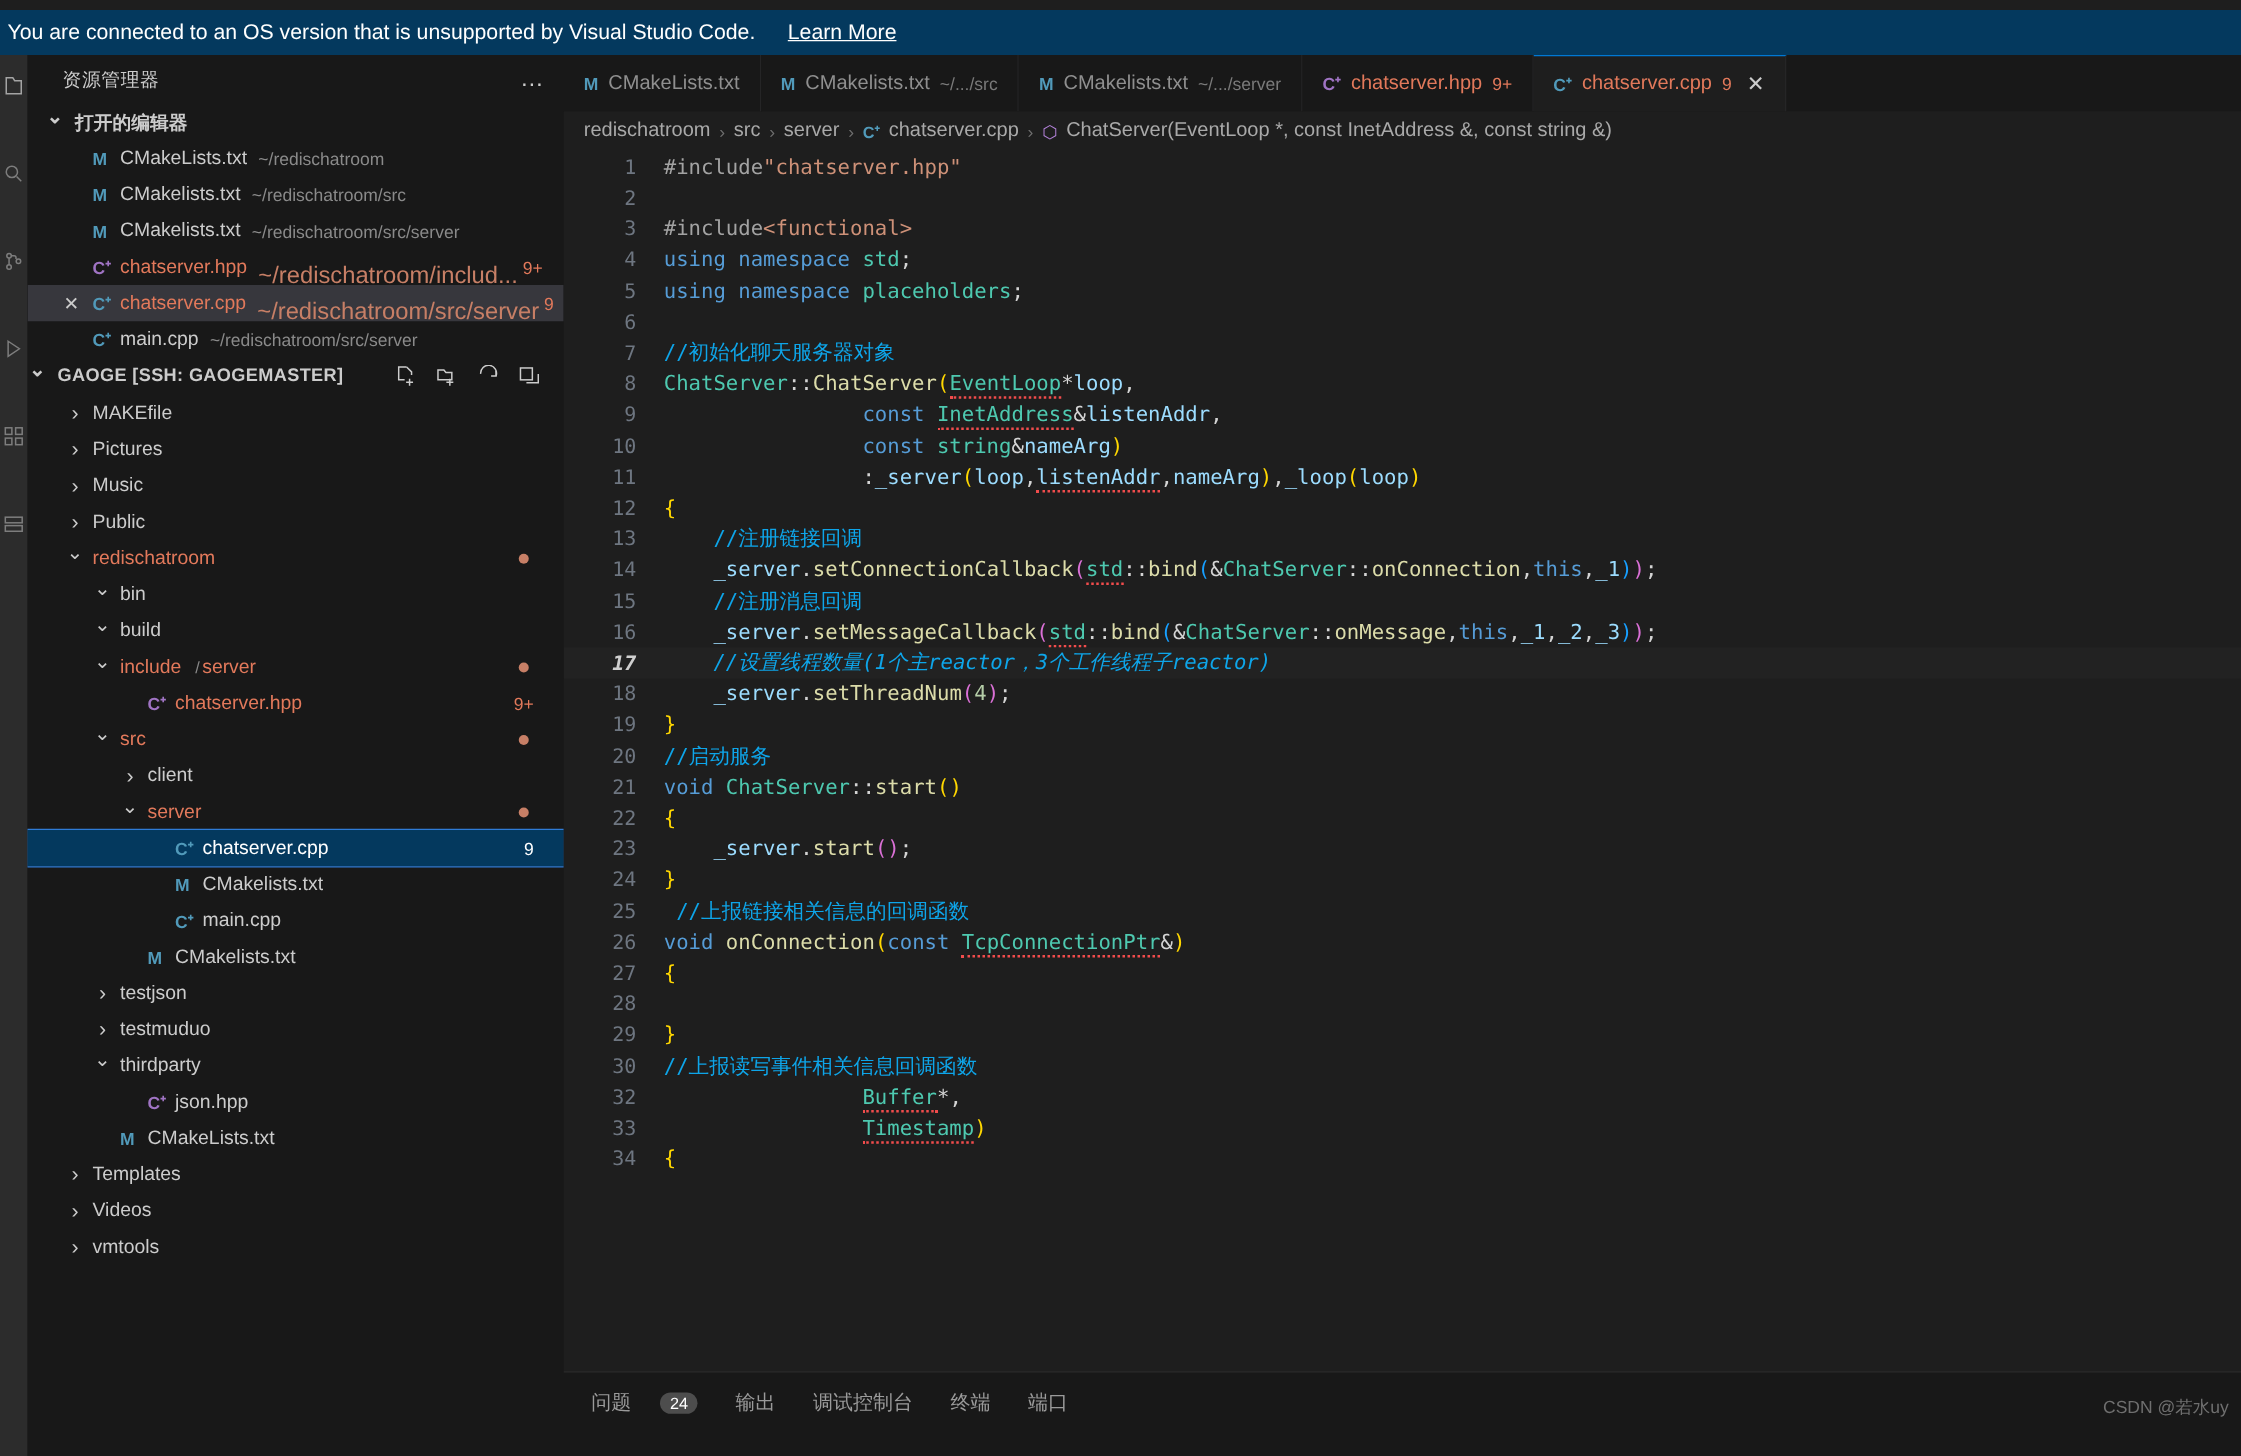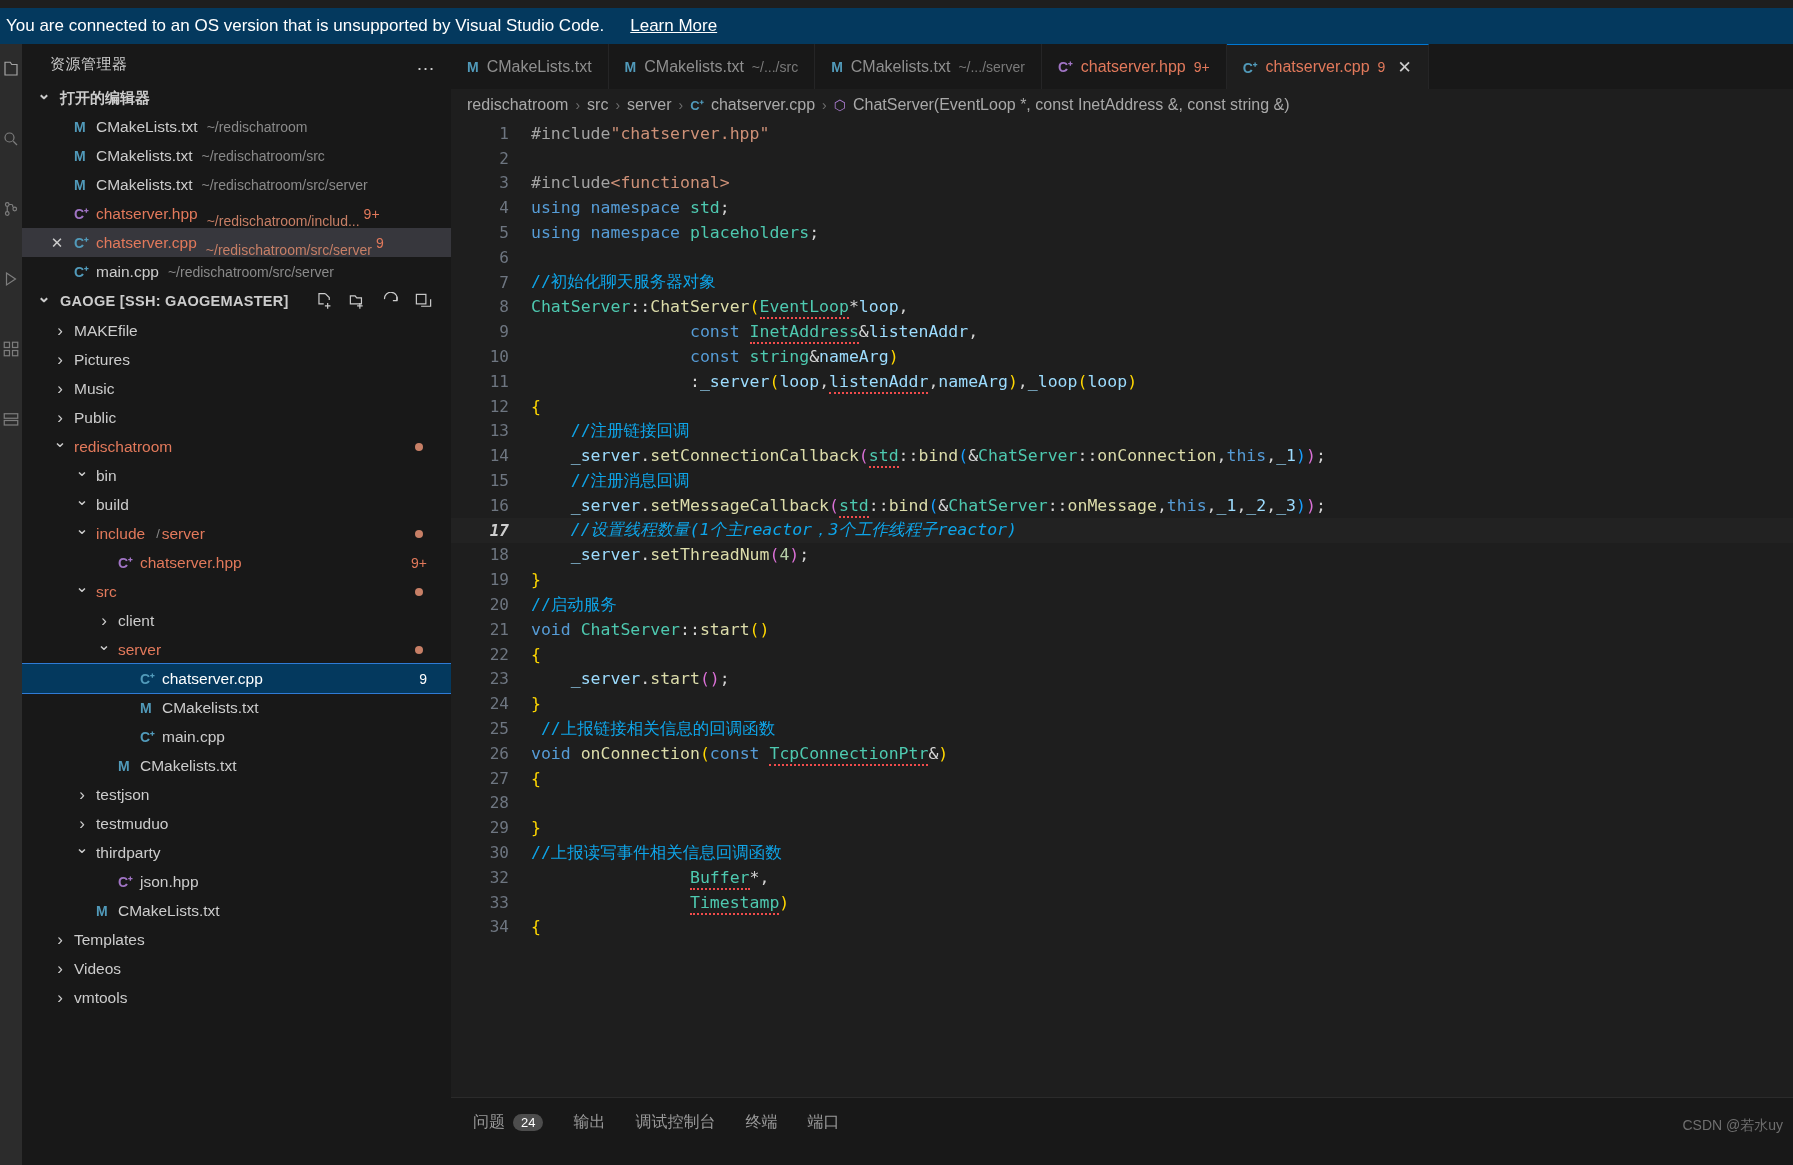--- a/index.html
+++ b/index.html
@@ -59,26 +59,26 @@
     font-size:15px; color:#cccccc; width:14px; text-align:center;
   }
   .fi { width:22px; display:inline-block; font-size:14px; font-weight:bold; flex:none; }
   .fi.m  { color:#519aba; }
   .fi.cpp { color:#519aba; }
   .fi.hpp { color:#a074c4; }
   .nm { margin-right:9px; }
   .nm.plain { color:#cccccc; }
   .nm.mod   { color:#e2795b; }
   .pathmuted { color:#8a8a8a; font-size:14px; }
-  .pathmod   { color:#c77f66; font-size:14px;margin-top:15px; }
+  .pathmod   { color:#c77f66; font-size:19px;margin-top:15px; }
   .badge-num { color:#e2795b; font-size:14px; margin-left:4px; }
 
   .ws-header {
     height:30px; display:flex; align-items:center; gap:8px;
-    font-size:14.5px; font-weight:bold; color:#cccccc; padding-left:14px;
+    font-size:14.5px; font-weight:bold; color:#cccccc; 
     letter-spacing:.3px;
   }
   .ws-actions { margin-left:auto; display:flex; gap:14px; padding-right:18px; }
   .ws-actions svg { display:block; }
 
   .tree-row {
     height:29px; display:flex; align-items:center; font-size:15.5px;
     position:relative; white-space:nowrap; cursor:pointer;
   }
   .tree-row.sel { background:#04395e; outline:1px solid #2f7bd6; }
@@ -147,21 +147,21 @@
   .p3  { color:#179fff; }
   .pl  { color:#d4d4d4; }
   .sq  { border-bottom:2px dotted #f14c4c; padding-bottom:1px; }
 
   
   .panel {
     position:absolute; left:451px; bottom:0; width:1342px; height:68px;
     background:#181818; border-top:1px solid #2b2b2b;
   }
   .panel-tabs { display:flex; align-items:center; gap:30px; padding:14px 0 0 22px; font-size:16px; color:#9a9a9a; }
-  .ptab { display:flex; align-items:center; gap:8px; cursor:pointer; }
+  .ptab { display:flex; align-items:center; gap:23px; cursor:pointer; }
   .ptab .pcount {
     background:#4d4d4d; color:#ffffff; border-radius:11px;
     font-size:13px; padding:1px 8px; min-width:26px; text-align:center;
   }
   .watermark {
     position:absolute; right:10px; bottom:30px; font-size:14px; color:#6f6f6f;
   }
 </style>
 </head>
 <body>

